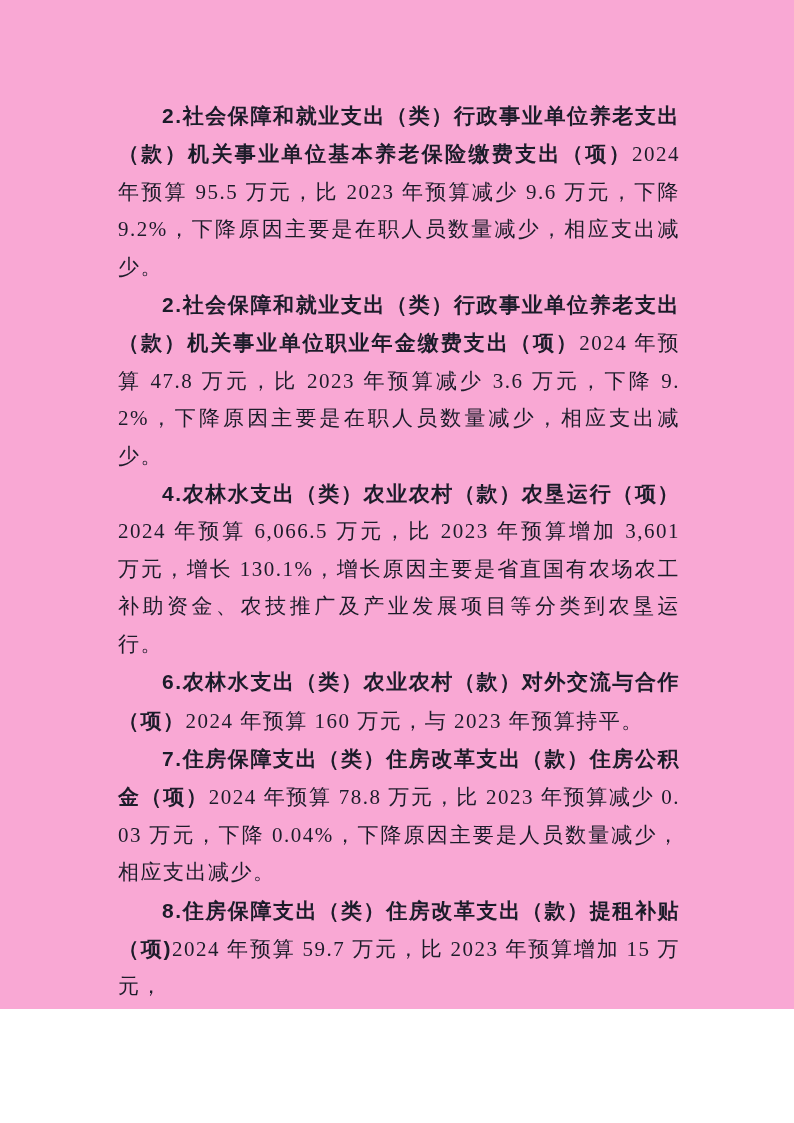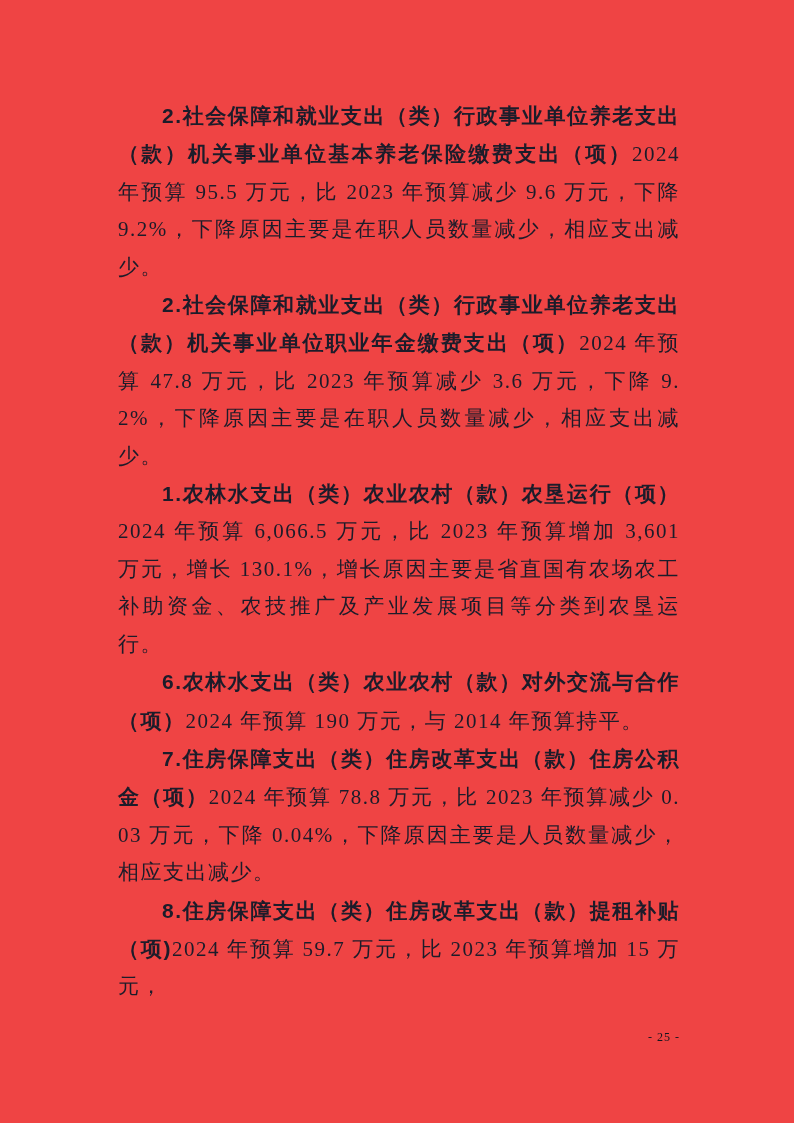--- a/index.html
+++ b/index.html
@@ -3,22 +3,22 @@
 <meta charset="utf-8">
 <style>
   html, body {
     margin: 0;
     padding: 0;
     background: #ffffff;
   }
   .page {
     position: relative;
     width: 794px;
-    height: 1123px;
-    background: #ef4444;
+    height: 1009px;
+    background: #f9a8d4;
     overflow: hidden;
   }
   .content {
     position: absolute;
     left: 118px;
     top: 97px;
     width: 562px;
   }
   p.para {
     margin: 0;
@@ -50,23 +50,23 @@
 <body>
 
 <div class="page">
   <div class="content">
 
     <p class="para"><span class="b">2.社会保障和就业支出（类）行政事业单位养老支出（款）机关事业单位基本养老保险缴费支出（项）</span><span>2024 年预算 95.5 万元，比 2023 年预算减少 9.6 万元，下降 9.2%，下降原因主要是在职人员数量减少，相应支出减少。</span></p>
 
     <p class="para"><span class="b">2.社会保障和就业支出（类）行政事业单位养老支出（款）机关事业单位职业年金缴费支出（项）</span><span>2024 年预算 47.8 万元，比 2023 年预算减少 3.6 万元，下降 9.2%，下降原因主要是在职人员数量减少，相应支出减少。</span></p>
 
 
-    <p class="para"><span class="b">1.农林水支出（类）农业农村（款）农垦运行（项）</span><span>2024 年预算 6,066.5 万元，比 2023 年预算增加 3,601 万元，增长 130.1%，增长原因主要是省直国有农场农工补助资金、农技推广及产业发展项目等分类到农垦运行。</span></p>
+    <p class="para"><span class="b">4.农林水支出（类）农业农村（款）农垦运行（项）</span><span>2024 年预算 6,066.5 万元，比 2023 年预算增加 3,601 万元，增长 130.1%，增长原因主要是省直国有农场农工补助资金、农技推广及产业发展项目等分类到农垦运行。</span></p>
 
-    <p class="para"><span class="b">6.农林水支出（类）农业农村（款）对外交流与合作（项）</span><span>2024 年预算 190 万元，与 2014 年预算持平。</span></p>
+    <p class="para"><span class="b">6.农林水支出（类）农业农村（款）对外交流与合作（项）</span><span>2024 年预算 160 万元，与 2023 年预算持平。</span></p>
 
     <p class="para"><span class="b">7.住房保障支出（类）住房改革支出（款）住房公积金（项）</span><span>2024 年预算 78.8 万元，比 2023 年预算减少 0.03 万元，下降 0.04%，下降原因主要是人员数量减少，相应支出减少。</span></p>
 
     <p class="para"><span class="b">8.住房保障支出（类）住房改革支出（款）提租补贴（项)</span><span>2024 年预算 59.7 万元，比 2023 年预算增加 15 万元，</span></p>
 
   </div>
 
   <div class="page-number">- 25 -</div>
 </div>
 

